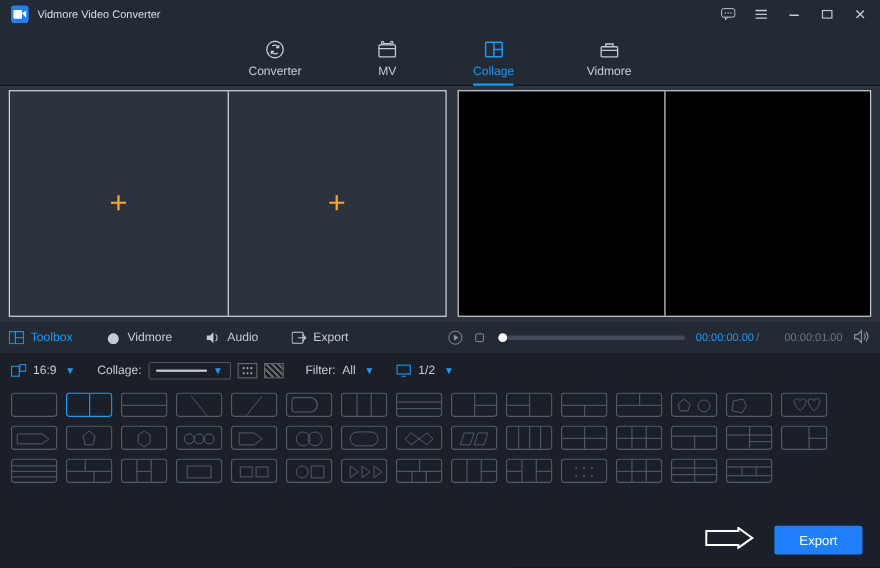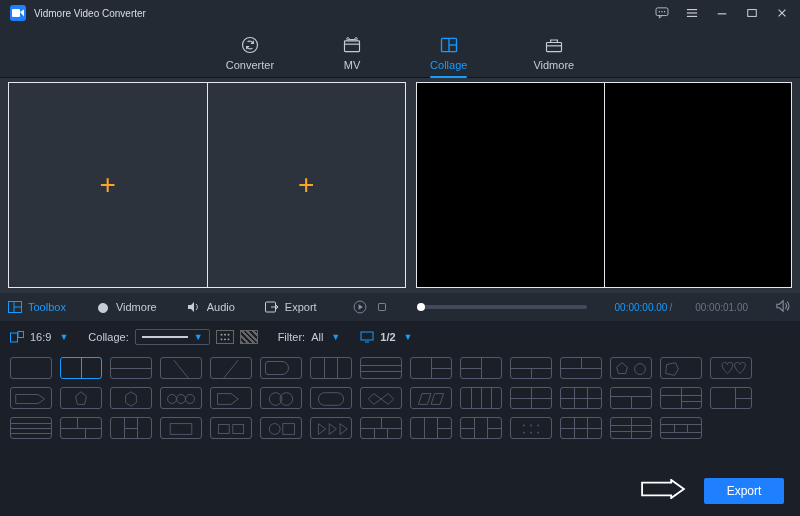--- a/index.html
+++ b/index.html
@@ -31,21 +31,21 @@
   .left-edit .plus { color:#ffa424; font-size: 28px; font-weight: 200; }
   .right-prev { flex:1; height: 206px; border: 1px solid #e4e8ee; background:#000; position: relative; }
   .right-prev::before { content:""; position:absolute; left:50%; top:0; bottom:0; width:1px; background:#e4e8ee; }
 
   
   .secrow { height: 28px; display:flex; align-items:center; background:#232a34; padding: 0 8px; gap: 30px; }
   .sectab { font-size: 11px; color:#c6ccd6; display:flex; align-items:center; gap:6px; cursor:pointer; }
   .sectab.active { color:#169bff; }
   .sectab .micon { display:inline-flex; }
   .sectab .micon svg { width:14px; height:12px; }
-  .playback { margin-left:auto; display:flex; align-items:center; gap:28px; font-size: 10px; color:#169bff; }
+  .playback { margin-left:auto; display:flex; align-items:center; gap:10px; font-size: 10px; color:#169bff; }
   .play-ctrl { display:flex; gap:8px; color:#8b93a1; align-items:center; }
   .play-ctrl span { cursor:pointer; display:inline-flex; }
   .play-ctrl svg { width:14px; height:14px; }
   .seek { width:170px; height:4px; background:#41495a; border-radius:2px; position:relative; }
   .seek .dot { position:absolute; left:0; top:-2px; width:8px; height:8px; border-radius:50%; background:#fff; }
   .timeread { display:flex; gap:2px; font-size:10px; align-items:center; }
   .timeread .cur { color:#169bff; }
   .timeread .sep { color:#6c7484; }
   .timeread .dur { color:#6c7484;margin-left:21px; }
   .volico svg { width:16px; height:14px; }
@@ -281,21 +281,21 @@
       <span style="display:flex;gap:6px;align-items:center;">
         <span>All</span>
         <span class="caret">▼</span>
       </span>
     </div>
     <div class="ctrl">
       <svg viewBox="0 0 14 12">
           <rect x="1" y="1" width="12" height="8" fill="none" stroke="#169bff"></rect>
           <line x1="5" y1="11" x2="9" y2="11" stroke="#169bff"></line>
         </svg>
-      <span style="display:flex;gap:6px;align-items:center;font-weight:bold;">
+      <span style="display:flex;gap:6px;align-items:center;">
         <span>1/2</span>
         <span class="caret">▼</span>
       </span>
     </div>
   </div>
 
   <div class="templates">
     <div class="trow">
       <div class="tmpl"></div>
       <div class="tmpl sel">

